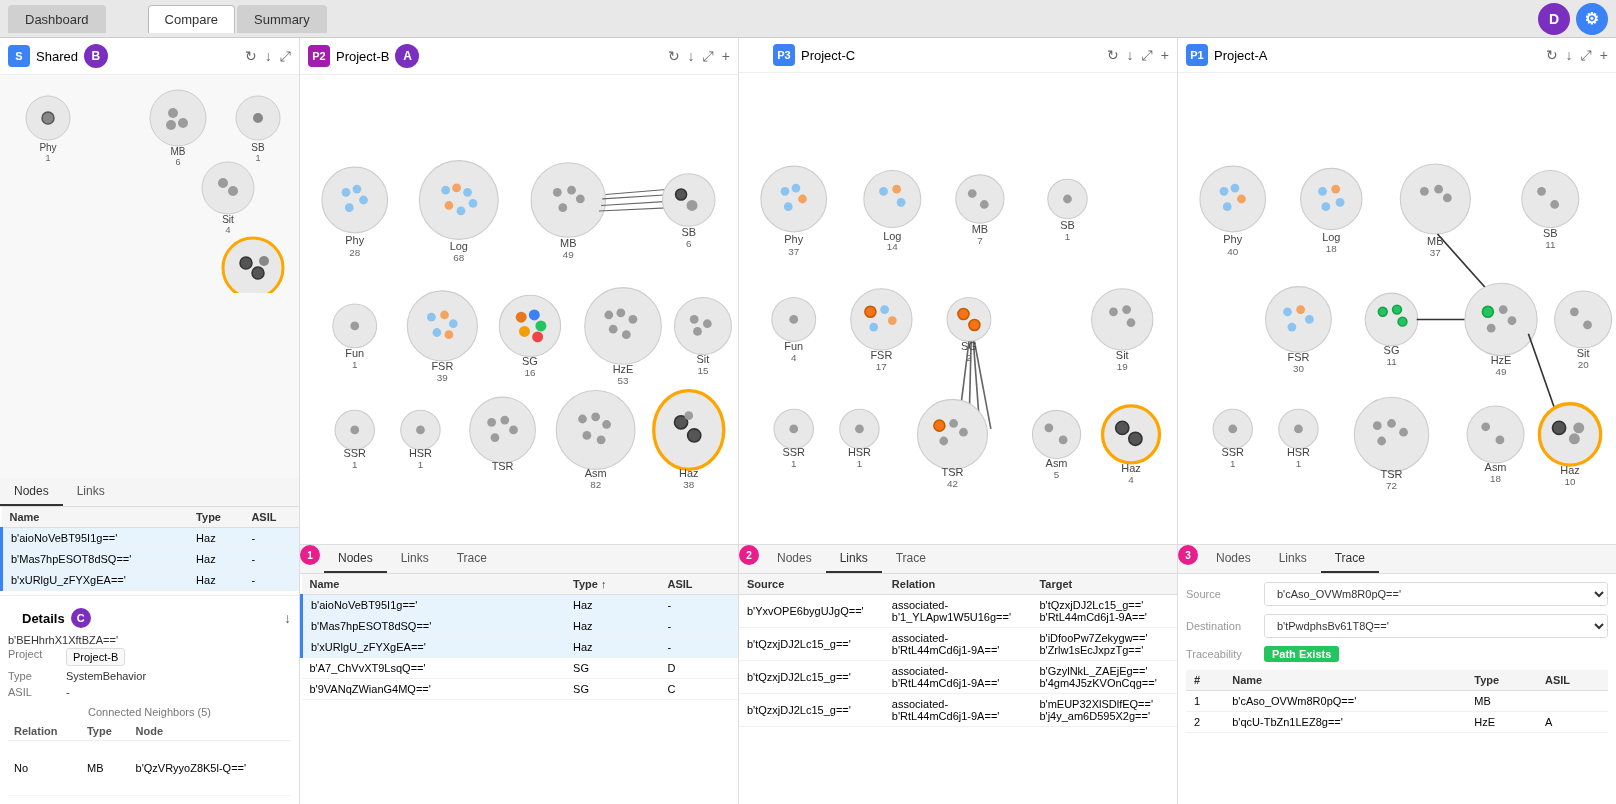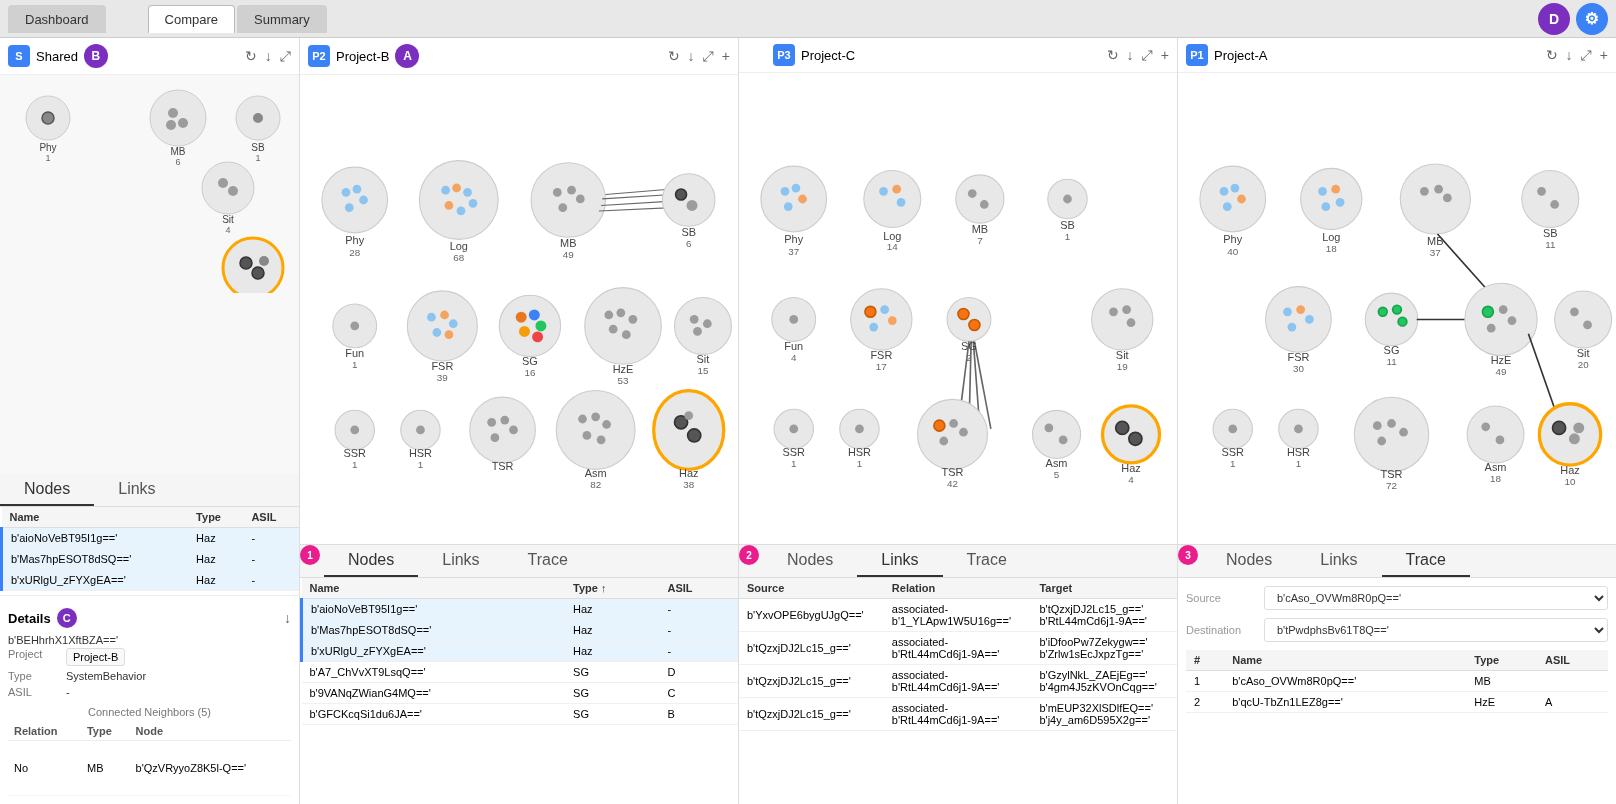--- a/index.html
+++ b/index.html
@@ -37,40 +37,40 @@
     .panel-header {
       display: flex; align-items: center; padding: 6px 8px;
       border-bottom: 1px solid #eee; gap: 6px;
     }
     .panel-badge {
       width: 22px; height: 22px; border-radius: 4px; display: flex;
       align-items: center; justify-content: center; font-size: 11px;
       font-weight: bold; color: white;
     }
     .badge-s { background: #3b82f6; }
-    .badge-p2 { background: #3b82f6; }
+    .badge-p2 { background: #a21caf; }
     .badge-p3 { background: #3b82f6; margin-left: 26px; }
     .badge-p1 { background: #3b82f6; }
     .circle-badge {
       width: 24px; height: 24px; border-radius: 50%;
       display: flex; align-items: center; justify-content: center;
       font-size: 12px; font-weight: bold; color: white;
     }
     .badge-purple { background: #7b2fbe; }
     .panel-title { font-size: 13px; font-weight: 500; }
     .panel-icons { margin-left: auto; display: flex; gap: 8px; color: #666; cursor: pointer; font-size: 14px; }
 
     
     .network-area { flex: 1; background: #f8f8f8; position: relative; padding: 8px; min-height: 200px; }
 
     
     .tab-bar { display: flex; border-bottom: 1px solid #ddd; background: #f5f5f5; }
     .tab-item {
-      padding: 6px 24px; cursor: pointer; border-bottom: 2px solid transparent;
-      font-size: 16px; color: #555;
+      padding: 6px 14px; cursor: pointer; border-bottom: 2px solid transparent;
+      font-size: 12px; color: #555;
     }
     .tab-item.active { border-bottom-color: #333; color: #333; font-weight: 500; }
 
     
     .data-table { width: 100%; border-collapse: collapse; font-size: 11px; }
     .data-table th {
       text-align: left; padding: 4px 8px; background: #f5f5f5;
       border-bottom: 1px solid #ddd; font-weight: 600; color: #333;
     }
     .data-table td { padding: 4px 8px; border-bottom: 1px solid #f0f0f0; }
@@ -240,21 +240,21 @@
           </tr>
         </tbody>
       </table>
     </div>
 
     <div class="divider"></div>
 
     <div class="details-panel">
       <div style="display:flex; align-items:center; gap:6px; margin-bottom:6px;">
 
-        <span style="font-size:13px; font-weight:600;">Details</span>
+        <span style="font-size:13px; font-weight:600;margin-left:14px;">Details</span>
         <div class="circle-badge badge-purple" style="width:20px;height:20px;font-size:11px;">C</div>
         <div class="panel-icons" style="margin-left:auto;">
           <span>↓</span>
         </div>
       </div>
       <div class="detail-id">b'BEHhrhX1XftBZA=='</div>
       <div class="detail-row">
         <span class="detail-label">Project</span>
         <span class="detail-value-box">Project-B</span>
       </div>
@@ -452,25 +452,20 @@
               <tr>
                 <td>b'A7_ChVvXT9LsqQ=='</td>
                 <td>SG</td>
                 <td>D</td>
               </tr>
               <tr>
                 <td>b'9VANqZWianG4MQ=='</td>
                 <td>SG</td>
                 <td>C</td>
               </tr>
-              <tr>
-                <td>b'GFCKcqSi1du6JA=='</td>
-                <td>SG</td>
-                <td>B</td>
-              </tr>
             </tbody>
           </table>
         </div>
       </div>
     </div>
 
     <div class="project-panel">
       <div class="panel-header">
         <div class="panel-badge badge-p3">P3</div>
         <span class="panel-title">Project-C</span>
@@ -743,20 +738,24 @@
               <span class="trace-label">Source</span>
               <select class="trace-select">
                 <option>b'cAso_OVWm8R0pQ=='</option>
               </select>
             </div>
             <div class="trace-row">
               <span class="trace-label">Destination</span>
               <select class="trace-select">
                 <option>b'tPwdphsBv61T8Q=='</option>
               </select>
+            </div>
+            <div class="trace-row">
+              <span class="trace-label traceability-label">Traceability</span>
+              <span class="path-exists-badge">Path Exists</span>
             </div>
             <table class="data-table" style="margin-top:6px;">
               <thead>
                 <tr>
                   <th>#</th>
                   <th>Name</th>
                   <th>Type</th>
                   <th>ASIL</th>
                 </tr>
               </thead>

